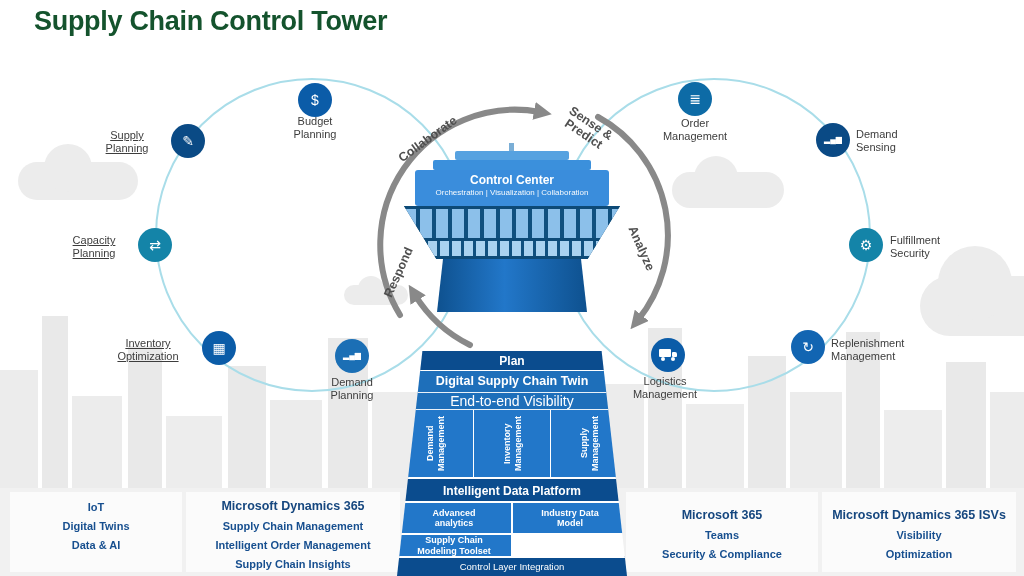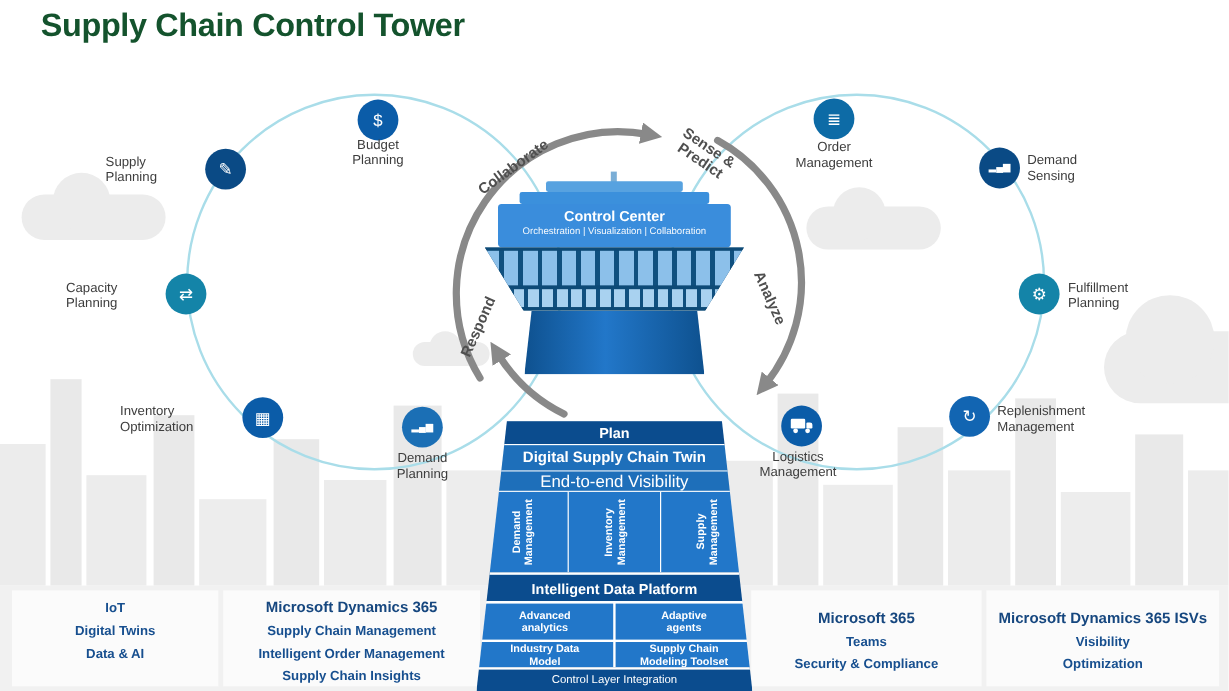--- a/index.html
+++ b/index.html
@@ -25,21 +25,21 @@
   .cycle-label{position:absolute;z-index:2;font-weight:700;font-size:12.5px;color:#4f4f4f;
                text-align:center;white-space:pre-line;line-height:13px;}
 
   
   .node-circle{position:absolute;width:34px;height:34px;border-radius:50%;z-index:4;
                display:flex;align-items:center;justify-content:center;color:#fff;}
   .node-icon{font-size:14px;line-height:1;color:#fff;}
   .node-icon.bars{font-size:8px;letter-spacing:0;}
   .node-label{position:absolute;z-index:4;font-size:11px;color:#3d3d3d;line-height:1.15;white-space:pre-line;}
   .lbl-c{text-align:center;}
-  .lbl-r{text-align:left;}
+  .lbl-r{text-align:center;text-decoration:underline;}
   .lbl-l{text-align:left;}
   .truck-icon{position:relative;display:block;width:19px;height:12px;}
   .truck-icon .box{position:absolute;left:0;top:0;width:12px;height:8px;background:#fff;border-radius:1px;}
   .truck-icon .cab{position:absolute;left:13px;top:3px;width:5px;height:5px;background:#fff;border-radius:1px 2px 1px 1px;}
   .truck-icon .w1,.truck-icon .w2{position:absolute;bottom:0;width:4px;height:4px;border-radius:50%;background:#fff;}
   .truck-icon .w1{left:2px}.truck-icon .w2{left:12px}
 
   
   .tower{position:absolute;left:397px;top:143px;width:230px;height:433px;z-index:3;color:#fff;text-align:center;}
   .antenna{position:absolute;left:112px;top:0;width:5px;height:10px;background:#7aaed6;}
@@ -171,22 +171,20 @@
           </div>
         <div class="t-col">
             <span>Supply
 Management</span>
           </div>
       </div>
       <div class="t-platform">Intelligent Data Platform</div>
       <div class="t-grid">
         <div class="t-cell">Advanced
 analytics</div>
-        <div class="t-cell">Adaptive
-agents</div>
         <div class="t-cell">Industry Data
 Model</div>
         <div class="t-cell">Supply Chain
 Modeling Toolset</div>
       </div>
       <div class="t-footer">Control Layer Integration</div>
     </div>
   </div>
 
   <div class="node-circle" style="left: 298px; top: 83px; background: rgb(11, 92, 168);">
@@ -228,21 +226,21 @@
   <div class="node-circle" style="left: 816px; top: 123px; background: rgb(10, 74, 133);">
     <span class="node-icon bars">▂▄▆</span>
     </div>
   <div class="node-label lbl-l" style="left:856px;top:128px;width:90px">Demand
 Sensing</div>
 
   <div class="node-circle" style="left: 849px; top: 228px; background: rgb(20, 132, 168);">
     <span class="node-icon">⚙</span>
     </div>
   <div class="node-label lbl-l" style="left:890px;top:234px;width:90px">Fulfillment
-Planning</div>
+Security</div>
 
   <div class="node-circle" style="left: 791px; top: 330px; background: rgb(18, 101, 178);">
     <span class="node-icon">↻</span>
     </div>
   <div class="node-label lbl-l" style="left:831px;top:337px;width:110px">Replenishment
 Management</div>
 
   <div class="node-circle" style="left: 651px; top: 338px; background: rgb(11, 92, 168);">
     <span class="truck-icon">
         <span class="box"></span>

